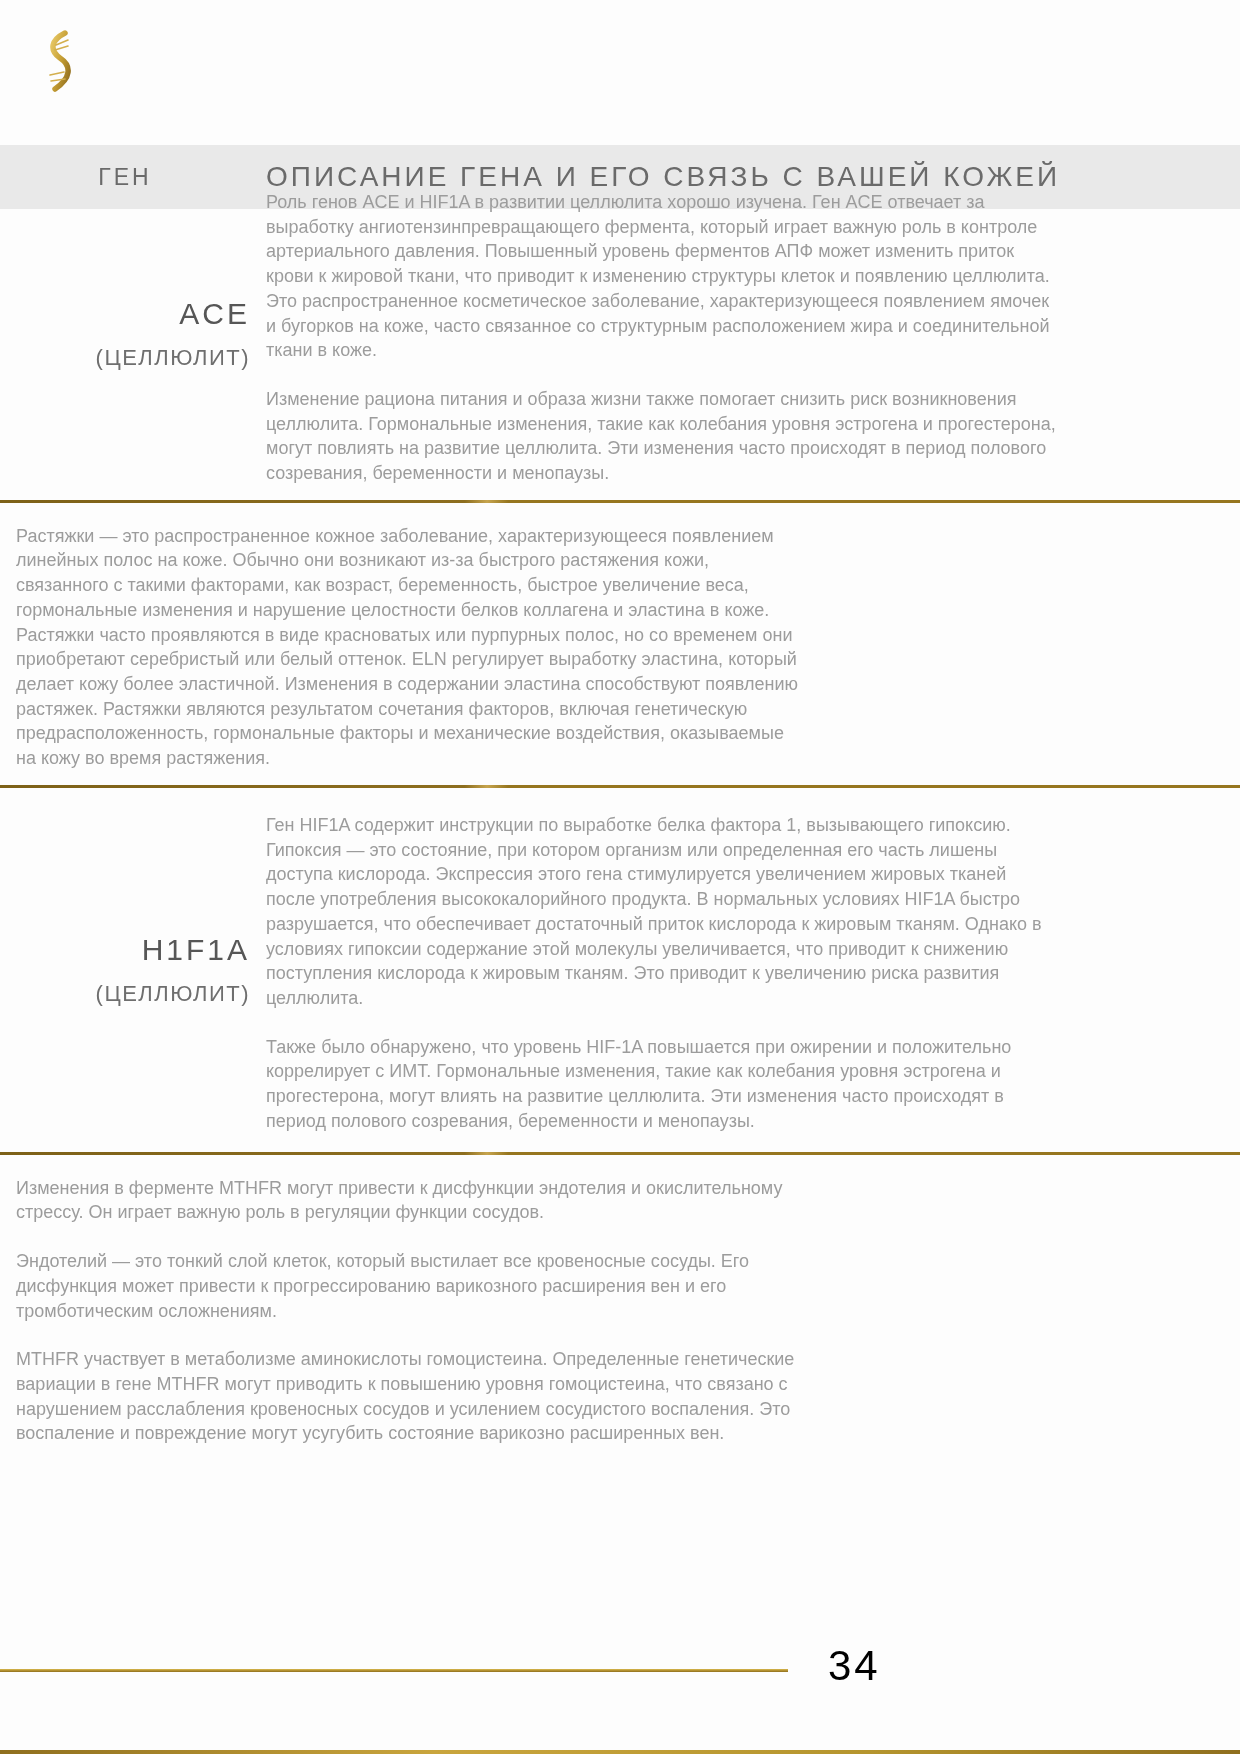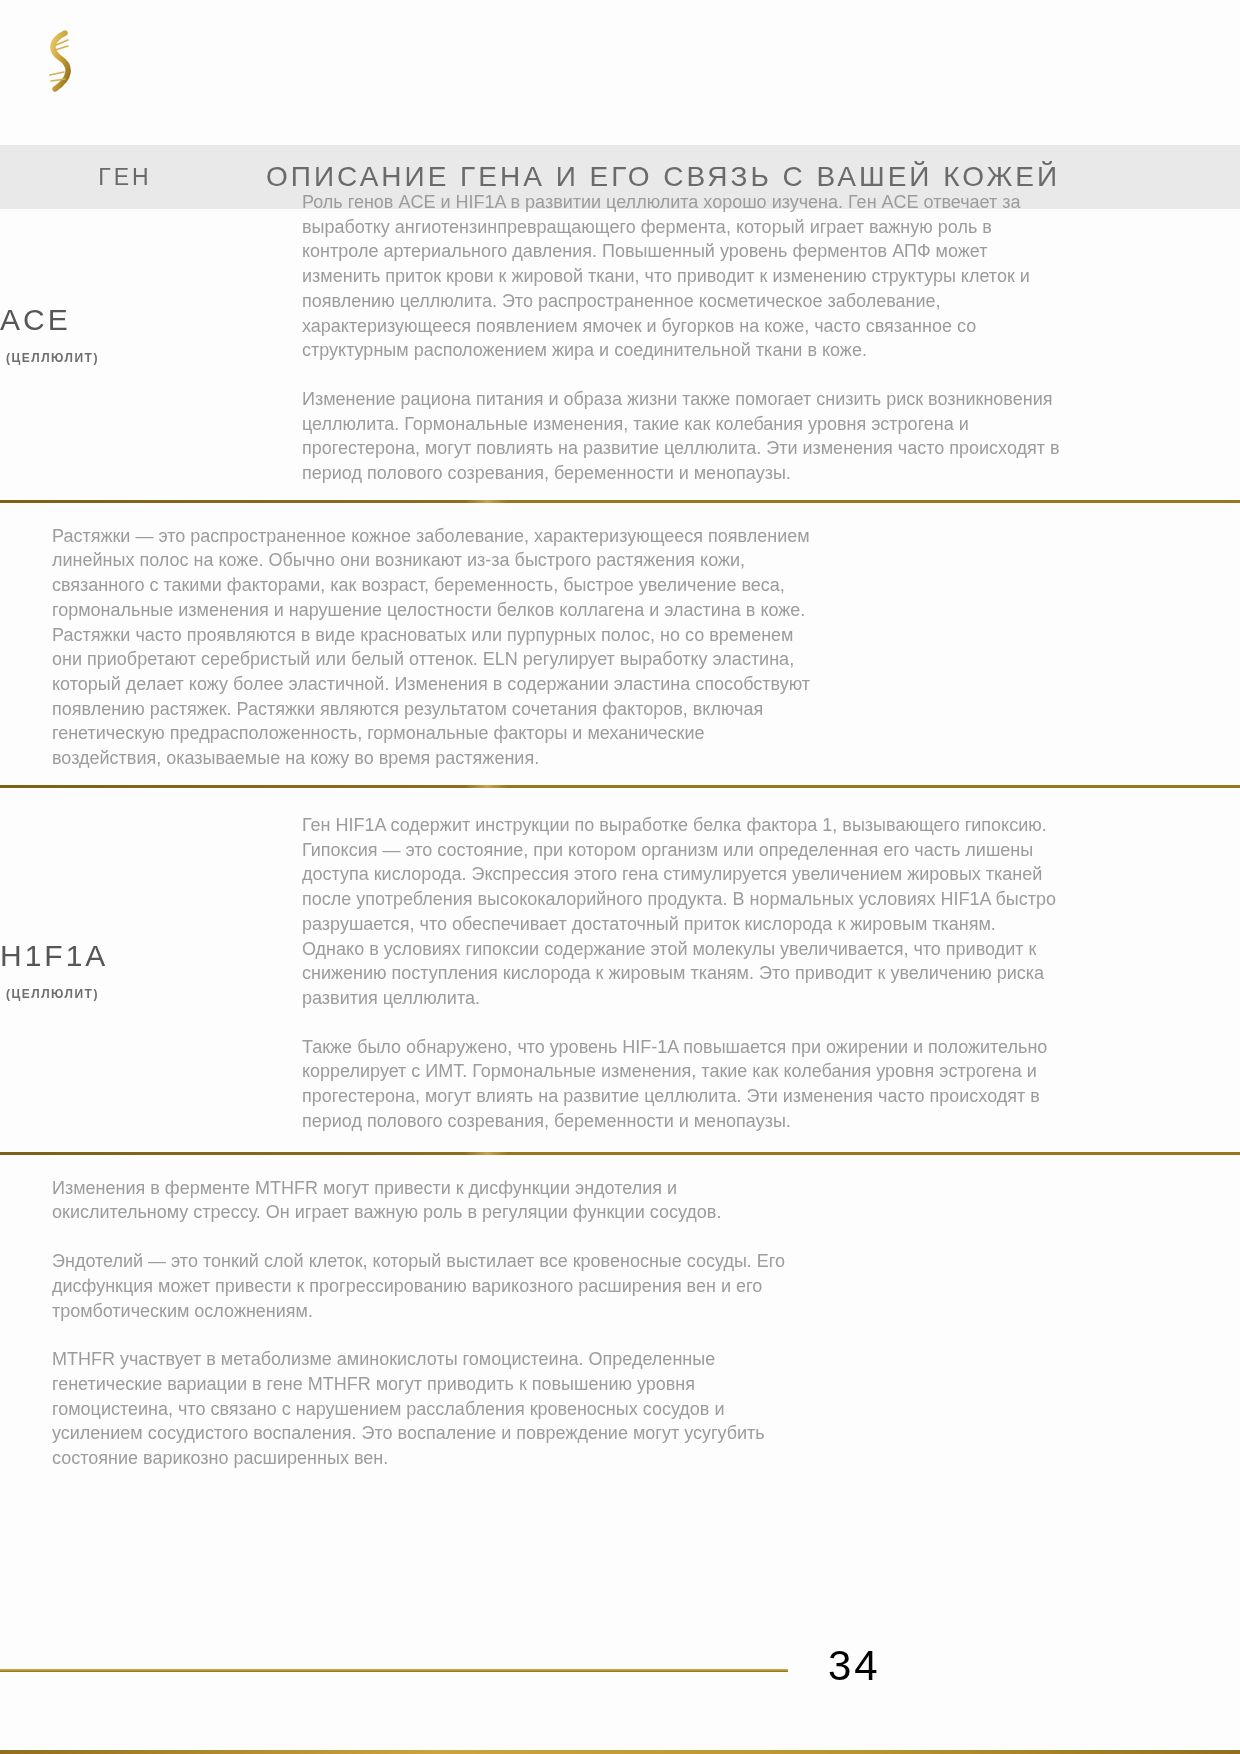--- a/index.html
+++ b/index.html
@@ -39,33 +39,33 @@
   .row + .row {
     border-top:3px solid;
     border-image:linear-gradient(90deg,#7d6118 0%, #8d6e1f 37.5%, #c6a44e 39.3%, #96761f 41%, #96761f 100%) 1;
   }
   .row-ace   { min-height:314px; }
   .row-eln   { min-height:285px; }
   .row-h1f1a { min-height:367px; }
   .row-mthfr { min-height:440px; align-items:flex-start; }
   .row-mthfr .gene-cell { margin-top:108px; }
 
-  .gene-cell { width:250px; flex:0 0 250px; text-align:left; }
+  .gene-cell { width:250px; flex:0 0 250px; text-align:right; }
   .gene-name {
     font-size:30px; font-weight:300; color:#565656; letter-spacing:3px;
   }
   .gene-label {
     margin-top:14px;
-    font-size:12px; font-weight:700; color:#6e6e6e; letter-spacing:1.5px;padding-left:6px;
+    font-size:22px; font-weight:400; color:#6e6e6e; letter-spacing:1.5px;padding-left:6px;
   }
 
   .desc-cell { flex:1; padding:21px 0 14px 16px; max-width:812px; }
   .desc-cell p {
     font-size:18px; font-weight:300; line-height:24.7px;
-    color:#9c9c9c; max-width:790px;margin-left:36px;
+    color:#9c9c9c; max-width:790px;
   }
   .desc-cell p + p { margin-top:24px; }
 
   
   .footer-rule {
     position:absolute; top:1669px; left:0;
     width:788px; height:3px;
     background:linear-gradient(180deg,#d9b94f 0%, #b08d2e 55%, #8f6f1e 100%);
   }
   .page-number {

